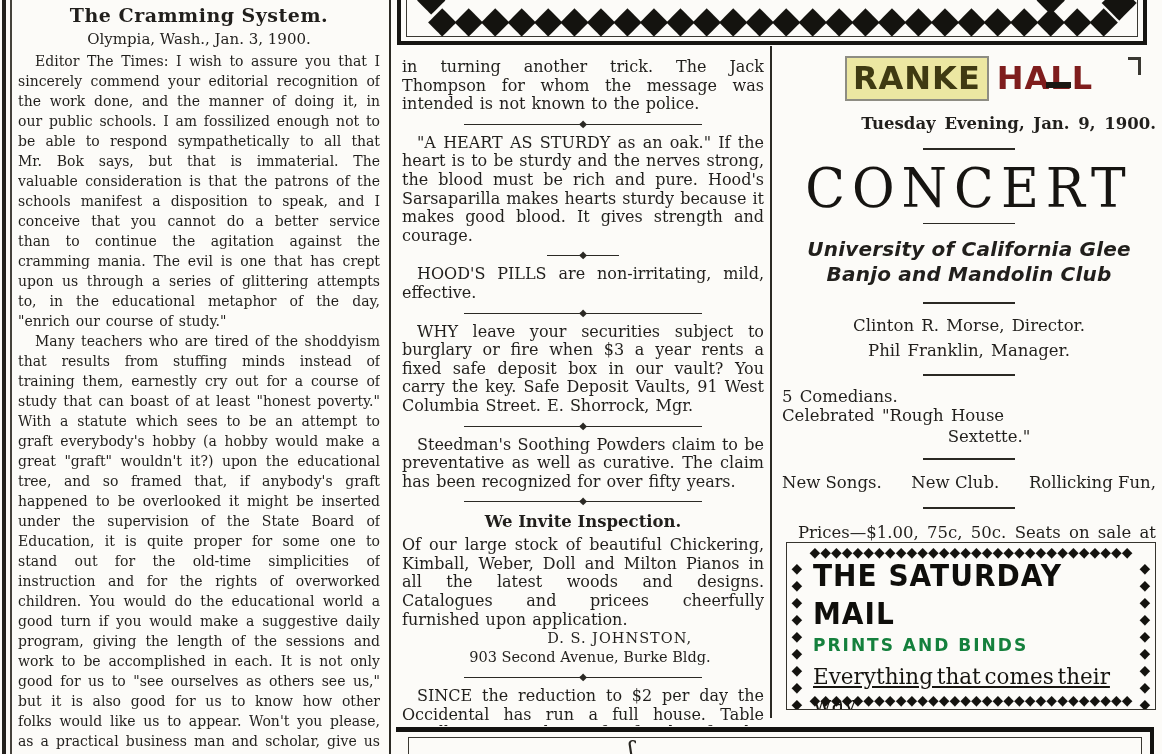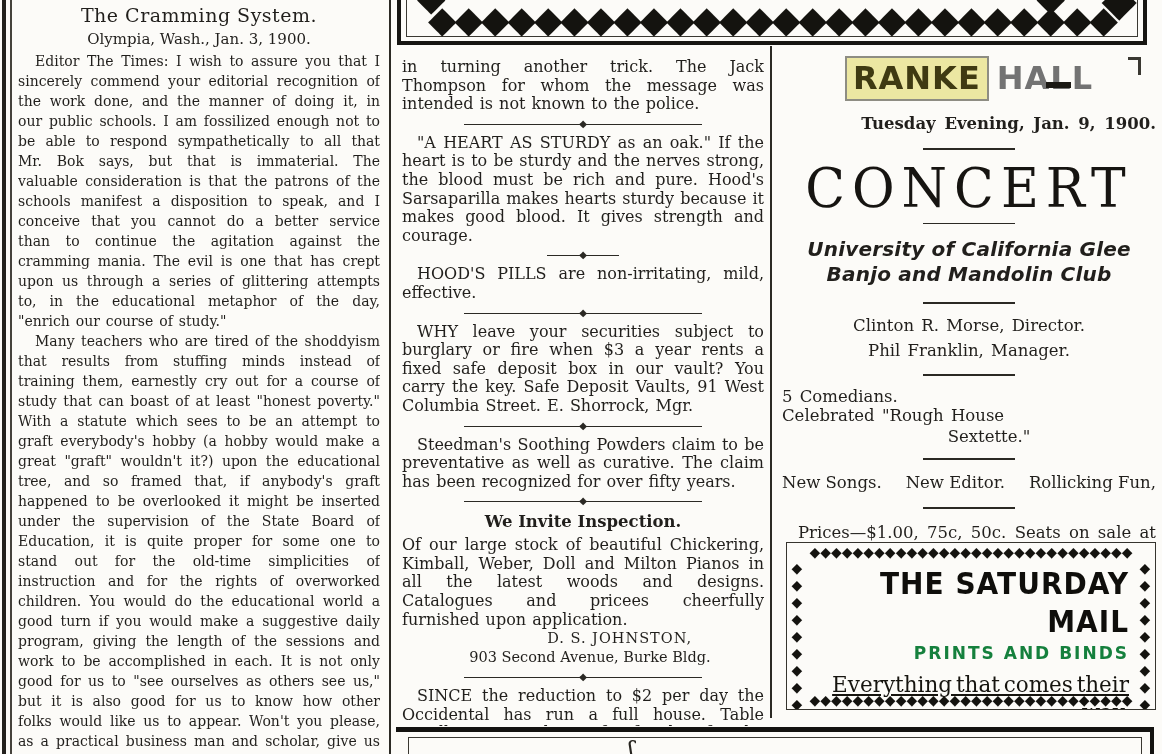--- a/index.html
+++ b/index.html
@@ -12,21 +12,21 @@
   }
   
   .vrule { position:absolute; background:#23211d; }
   .rule-left-outer { left:2px; top:0; bottom:0; width:4px; }
   .rule-left-inner { left:10px; top:0; bottom:0; width:1.5px; background:#45423c; }
   .rule-col1 { left:389px; top:0; bottom:0; width:2px; background:#2c2a25; }
   .rule-col2 { left:770px; top:46px; bottom:36px; width:2px; background:#2c2a25; }
 
   
   .col1 { position:absolute; left:18px; top:4px; width:362px; height:748px; overflow:hidden; }
-  .col1-title { text-align:center; font-weight:normal; font-size:19px; letter-spacing:.5px; margin-bottom:4px; }
+  .col1-title { text-align:center; font-weight:bold; font-size:19px; letter-spacing:.5px; margin-bottom:4px; }
   .col1-dateline { text-align:center; font-size:15px; margin-bottom:3px; }
   .col1 p { font-size:14px; line-height:20px; text-align:justify; text-indent:17px; word-spacing:1.5px; }
 
   
   .banner {
     position:absolute; left:397px; top:0; width:750px; height:45px; overflow:hidden;
     border-left:4px solid #161512; border-right:4px solid #161512; border-bottom:4px solid #161512;
   }
   .banner-inner { position:absolute; left:5px; right:5px; top:-10px; bottom:4px; border:1.5px solid #3a3832; }
   .banner-row { position:absolute; left:0; right:0; bottom:6px; text-align:center;
@@ -44,21 +44,21 @@
     font-size:10px; line-height:10px; color:#2b2924; font-family:"DejaVu Sans", sans-serif; }
   .invite-heading { text-align:center; font-weight:bold; font-size:16.5px; line-height:22px; margin:2px 0 3px 0; }
   .johnston-name { font-size:14.5px; line-height:19px; text-align:right; padding-right:72px; letter-spacing:1px; }
   .johnston-addr { font-size:14.5px; line-height:19px; text-align:center; padding-left:14px; }
 
   
   .col3 { position:absolute; left:782px; top:52px; width:374px; height:490px; overflow:hidden; }
   .ranke-hall { text-align:center; font-family:"DejaVu Sans", sans-serif; font-weight:800;
     font-size:32px; line-height:40px; letter-spacing:1px; margin-top:4px; }
   .ranke { background:#ece7a2; color:#3f3a12; border:2.5px solid #8e8d83; padding:0 6px 1px 6px; display:inline-block; }
-  .hall { color:#737373; margin-left:8px;text-align:center; }
+  .hall { color:#7f1d1d; margin-left:8px;text-align:center; }
   .show-date { text-align:right; font-weight:bold; font-size:16.5px; margin-top:13px; word-spacing:3px; }
   .shortrule { width:92px; border-top:2px solid #2b2924; margin:15px auto 0 auto; }
   .shortrule.thin { border-top-width:1.5px; }
   .concert { text-align:center; font-family:"DejaVu Serif", serif; font-size:52px; line-height:58px;
     letter-spacing:7px; margin-top:9px; color:#161411; transform:scaleY(1.05); }
   .club { text-align:center; font-family:"DejaVu Sans", sans-serif; font-weight:bold;
     font-size:20px; line-height:25px; margin-top:13px; letter-spacing:.2px;font-style:italic; }
   .people { text-align:center; font-size:16.5px; line-height:25px; margin-top:9px; word-spacing:2px; }
   .comedians-row { display:flex; justify-content:space-between; font-size:16.5px; margin-top:11px; word-spacing:2px;flex-direction:column; }
   .sextette { text-align:center; font-size:16.5px; line-height:23px; padding-left:40px; }
@@ -68,21 +68,21 @@
   
   .mail-ad { position:absolute; left:786px; top:542px; width:370px; height:168px;
     border:1px solid #36342e; overflow:hidden; }
   .mail-row { position:absolute; left:10px; right:10px; text-align:center;
     font-family:"DejaVu Sans", sans-serif; font-size:14px; line-height:16px; letter-spacing:0; color:#14130f; }
   .mail-top { top:1px; } .mail-bottom { bottom:1px; }
   .mail-side { position:absolute; top:17px; bottom:17px; width:16px; text-align:center;
     font-family:"DejaVu Sans", sans-serif; font-size:14px; color:#14130f;
     writing-mode:vertical-rl; letter-spacing:1px; line-height:16px; }
   .mail-left { left:2px; } .mail-right { right:2px; }
-  .mail-content { position:absolute; left:26px; right:26px; top:18px; bottom:16px; text-align:right;margin-top:8px; }
+  .mail-content { position:absolute; left:26px; right:26px; top:18px; bottom:16px; text-align:left; }
   .mail-title { font-family:"DejaVu Sans", sans-serif; font-weight:900; font-size:28px; line-height:34px;
     letter-spacing:1px; color:#0f0e0b; transform:scaleY(1.1); }
   .mail-sub { font-family:"DejaVu Sans", sans-serif; font-weight:900; font-size:17px; line-height:24px;
     letter-spacing:2px; margin-top:4px; color:#15803d; }
   .mail-line1 { font-size:21.5px; line-height:28px; margin-top:6px; word-spacing:-3px; color:#16140f;text-decoration:underline; }
 
   
   .bottom-box { position:absolute; left:396px; top:727px; width:758px; height:27px;
     border-top:5px solid #131210; border-right:4px solid #131210; overflow:hidden; }
   .bottom-box-inner { position:absolute; left:12px; right:8px; top:5px; bottom:-4px;
@@ -170,21 +170,21 @@
     </div>
     <div class="shortrule" style="margin-top:11px;"></div>
     <div class="comedians-row">
       <span>5 Comedians.</span>
       <span>Celebrated "Rough House</span>
     </div>
     <div class="sextette">Sextette."</div>
     <div class="shortrule" style="margin-top:10px;"></div>
     <div class="songs-row">
       <span>New Songs.</span>
-      <span>New Editor.</span>
+      <span>New Club.</span>
       <span>Rollicking Fun,</span>
     </div>
     <div class="shortrule"></div>
     <p class="prices">Prices—$1.00, 75c, 50c.  Seats on sale at Stewart &amp; Holmes Drug Co.</p>
   </div>
 
   <div class="mail-ad">
     <div class="mail-row mail-top">◆◆◆◆◆◆◆◆◆◆◆◆◆◆◆◆◆◆◆◆◆◆◆◆◆◆◆◆◆◆</div>
     <div class="mail-row mail-bottom">◆◆◆◆◆◆◆◆◆◆◆◆◆◆◆◆◆◆◆◆◆◆◆◆◆◆◆◆◆◆</div>
     <div class="mail-side mail-left">◆◆◆◆◆◆◆◆◆◆</div>

